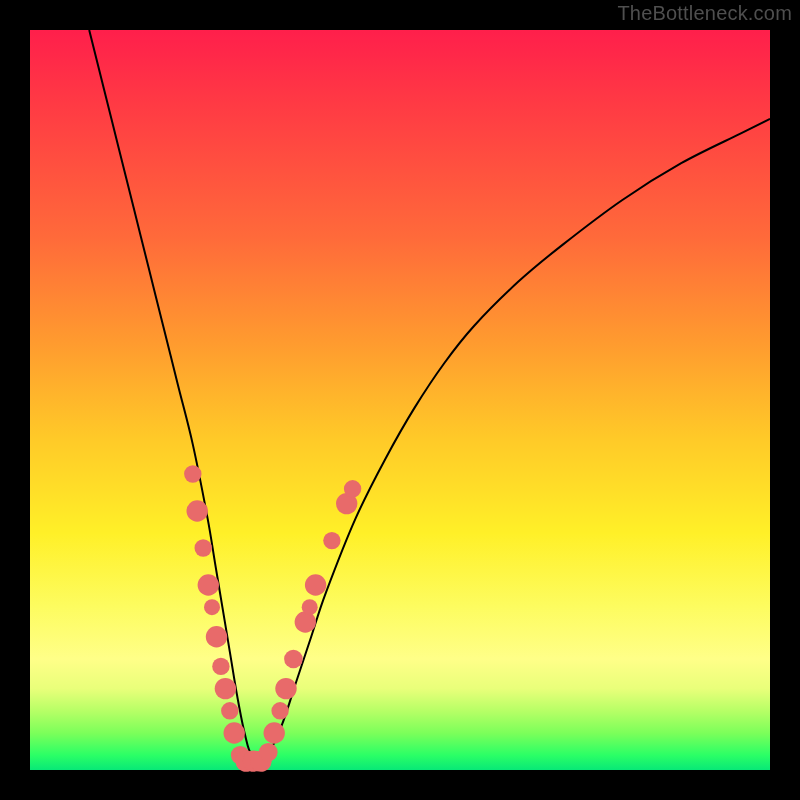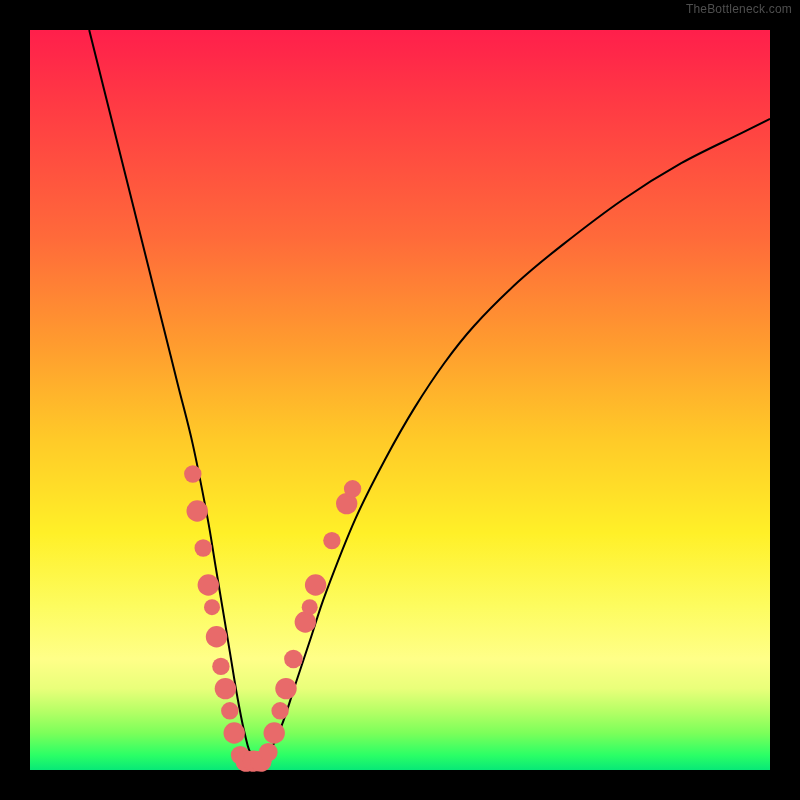--- a/index.html
+++ b/index.html
@@ -15,21 +15,21 @@
     position: absolute;
     left: 0; top: 0;
     width: 800px; height: 800px;
     background: #000;
   }
   .watermark {
     position: absolute;
     top: 2px;
     right: 8px;
     color: #4f4f4f;
-    font-size: 12px;
+    font-size: 20px;
     font-weight: 500;
     letter-spacing: 0.2px;
   }
   .plot {
     position: absolute;
     left: 30px;
     top: 30px;
     width: 740px;
     height: 740px;
     

